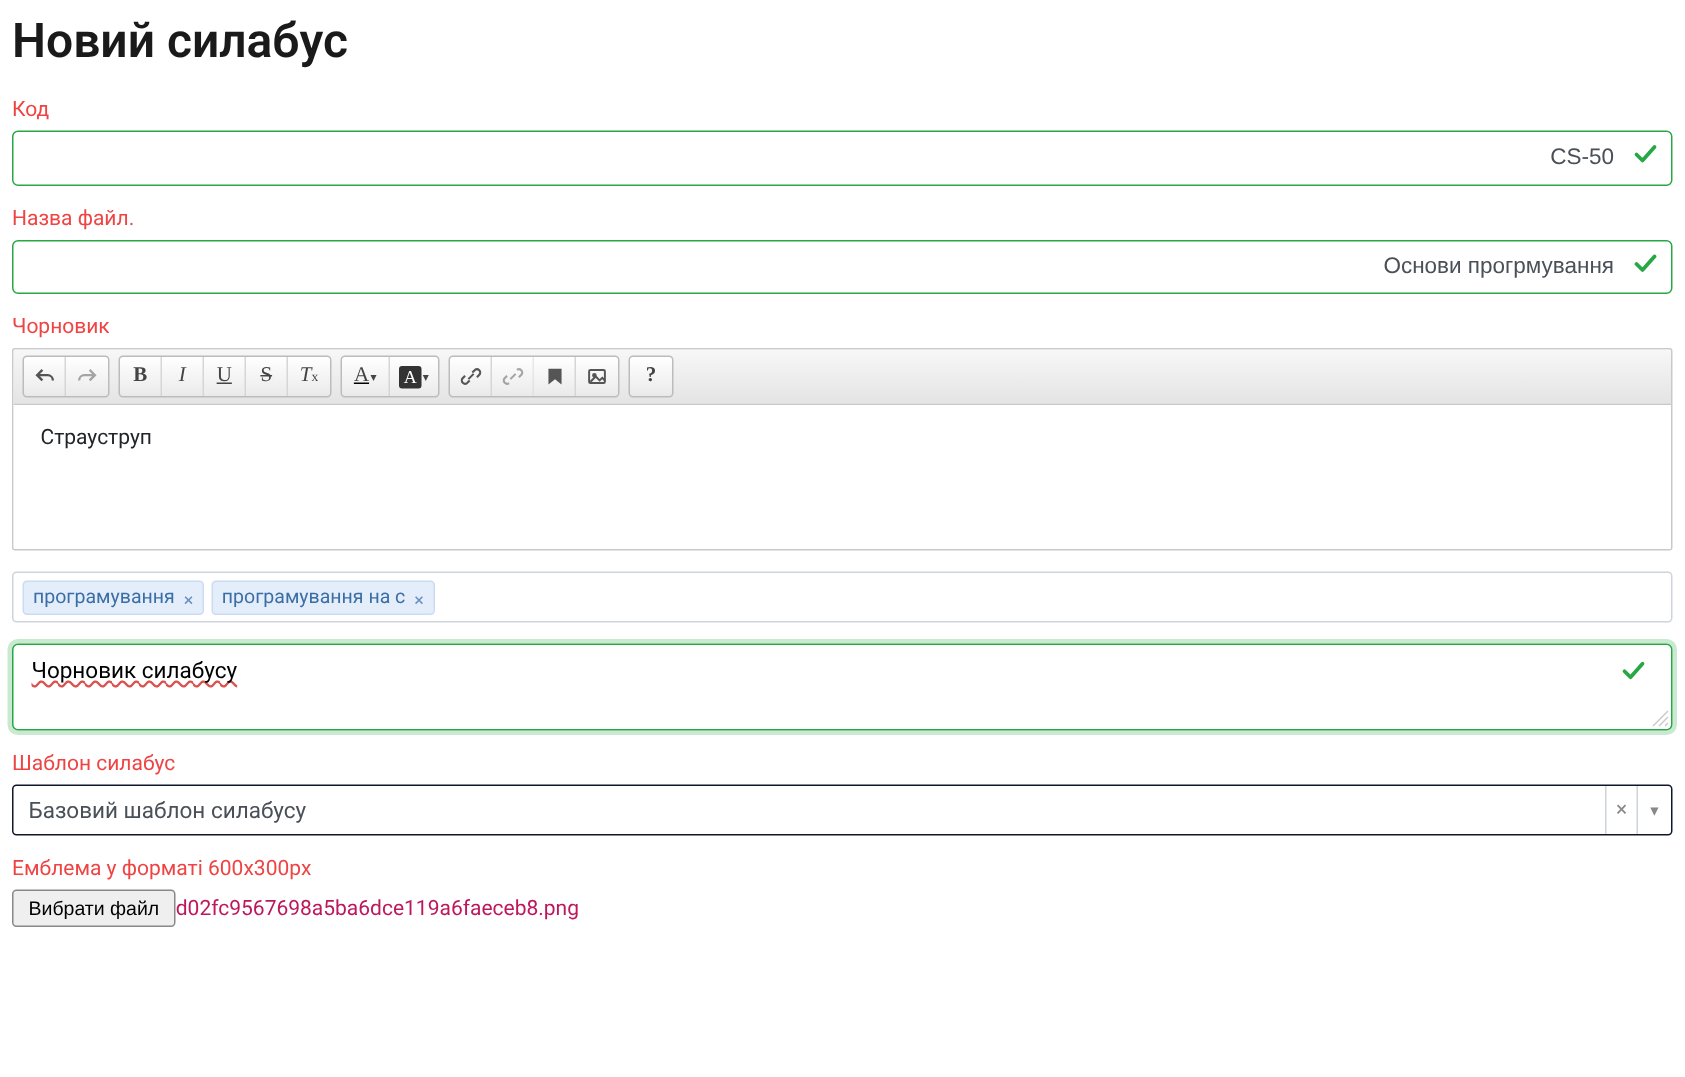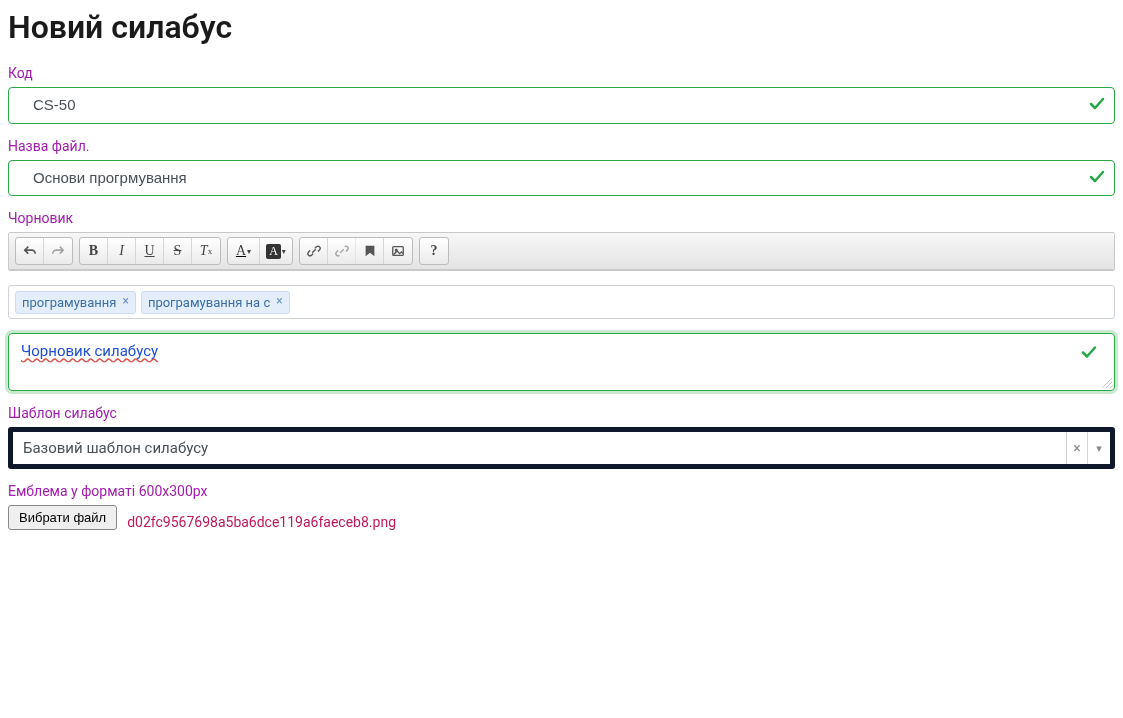--- a/index.html
+++ b/index.html
@@ -15,33 +15,34 @@
   h1 {
     font-size: 32px;
     font-weight: 600;
     margin: 0 0 19px 0;
     color: #1a1a1a;
   }
   .form-group { margin-bottom: 14px; }
   .form-label {
     display: block;
     font-size: 14px;
-    color: #a21caf;
+    color: #ef4444;
     margin-bottom: 6px;
   }
   .text-input {
     width: 100%;
-    padding: 6px 38px 6px 24px;
+    padding: 6px 38px 6px 12px;
     font-size: 15px;
     line-height: 1.5;
     border: 1px solid #28a745;
     border-radius: 4px;
     background: #fff;
     color: #495057;
     position: relative;
+    text-align: right;
   }
   .input-wrap { position: relative; }
   .valid-check {
     position: absolute;
     right: 10px;
     top: 50%;
     transform: translateY(-50%);
     color: #28a745;
     font-size: 18px;
     pointer-events: none;
@@ -51,21 +52,21 @@
     width: 100%;
     min-height: 58px;
     padding: 8px 38px 8px 12px;
     border: 1px solid #28a745;
     border-radius: 4px;
     box-shadow: 0 0 0 3px rgba(40,167,69,0.25);
     font-size: 15px;
     font-family: inherit;
     resize: vertical;
     outline: none;
-    color: #1d4ed8;
+    color: #000000;
   }
   .ta-check {
     position: absolute;
     right: 18px;
     top: 10px;
     color: #28a745;
     font-size: 18px;
     pointer-events: none;
   }
   .editor-box {
@@ -123,32 +124,32 @@
     align-items: center;
   }
   .tag-pill {
     background: #e4eefb;
     border: 1px solid #c9dcf3;
     border-radius: 3px;
     padding: 3px 6px;
     font-size: 13px;
     color: #3b6ea5;
     display: inline-flex;
-    align-items: flex-start;
+    align-items: flex-end;
     gap: 6px;
   }
   .tag-remove {
     color: #6b8fc0;
     cursor: pointer;
     font-size: 12px;
     line-height: 1;
   }
   .select2-wrap {
     display: flex;
-    border: 5px solid #0f172a;
+    border: 1px solid #0f172a;
     border-radius: 3px;
     overflow: hidden;
   }
   .select2-value {
     flex: 1;
     padding: 7px 10px;
     font-size: 15px;
     color: #495057;
   }
   .select2-clear {
@@ -164,21 +165,21 @@
   }
   .select2-arrow {
     width: 22px;
     display: flex;
     align-items: center;
     justify-content: center;
     color: #888;
     cursor: pointer;
     font-size: 11px;
   }
-  .file-row { display: flex; align-items: flex-end; gap: 10px; }
+  .file-row { display: flex; align-items: center; gap: 0; }
   .file-btn {
     padding: 4px 10px;
     border: 1px solid #888;
     border-radius: 3px;
     background: #efefef;
     font-size: 13px;
     cursor: pointer;
   }
   .file-name { font-size: 14px; color: #be185d; }
   .resize-handle {
@@ -277,20 +278,21 @@
               <rect x="2" y="3" width="12" height="10" rx="1"></rect>
               <circle cx="6" cy="7" r="1" fill="#555"></circle>
               <path d="M3 12 L7 8 L10 11 L12 9 L14 11"></path>
             </svg>
         </button>
       </div>
       <div class="tb-group">
         <button class="tb-btn" style="font-weight:bold">?</button>
       </div>
     </div>
+    <div class="editor-content" contenteditable="true" style="">Страуструп</div>
   </div>
 </div>
 
 <div class="form-group">
   <div class="tags-container" id="tags-container">
       <span class="tag-pill">
         <span>програмування</span>
         <span class="tag-remove">×</span>
       </span>
       <span class="tag-pill">

